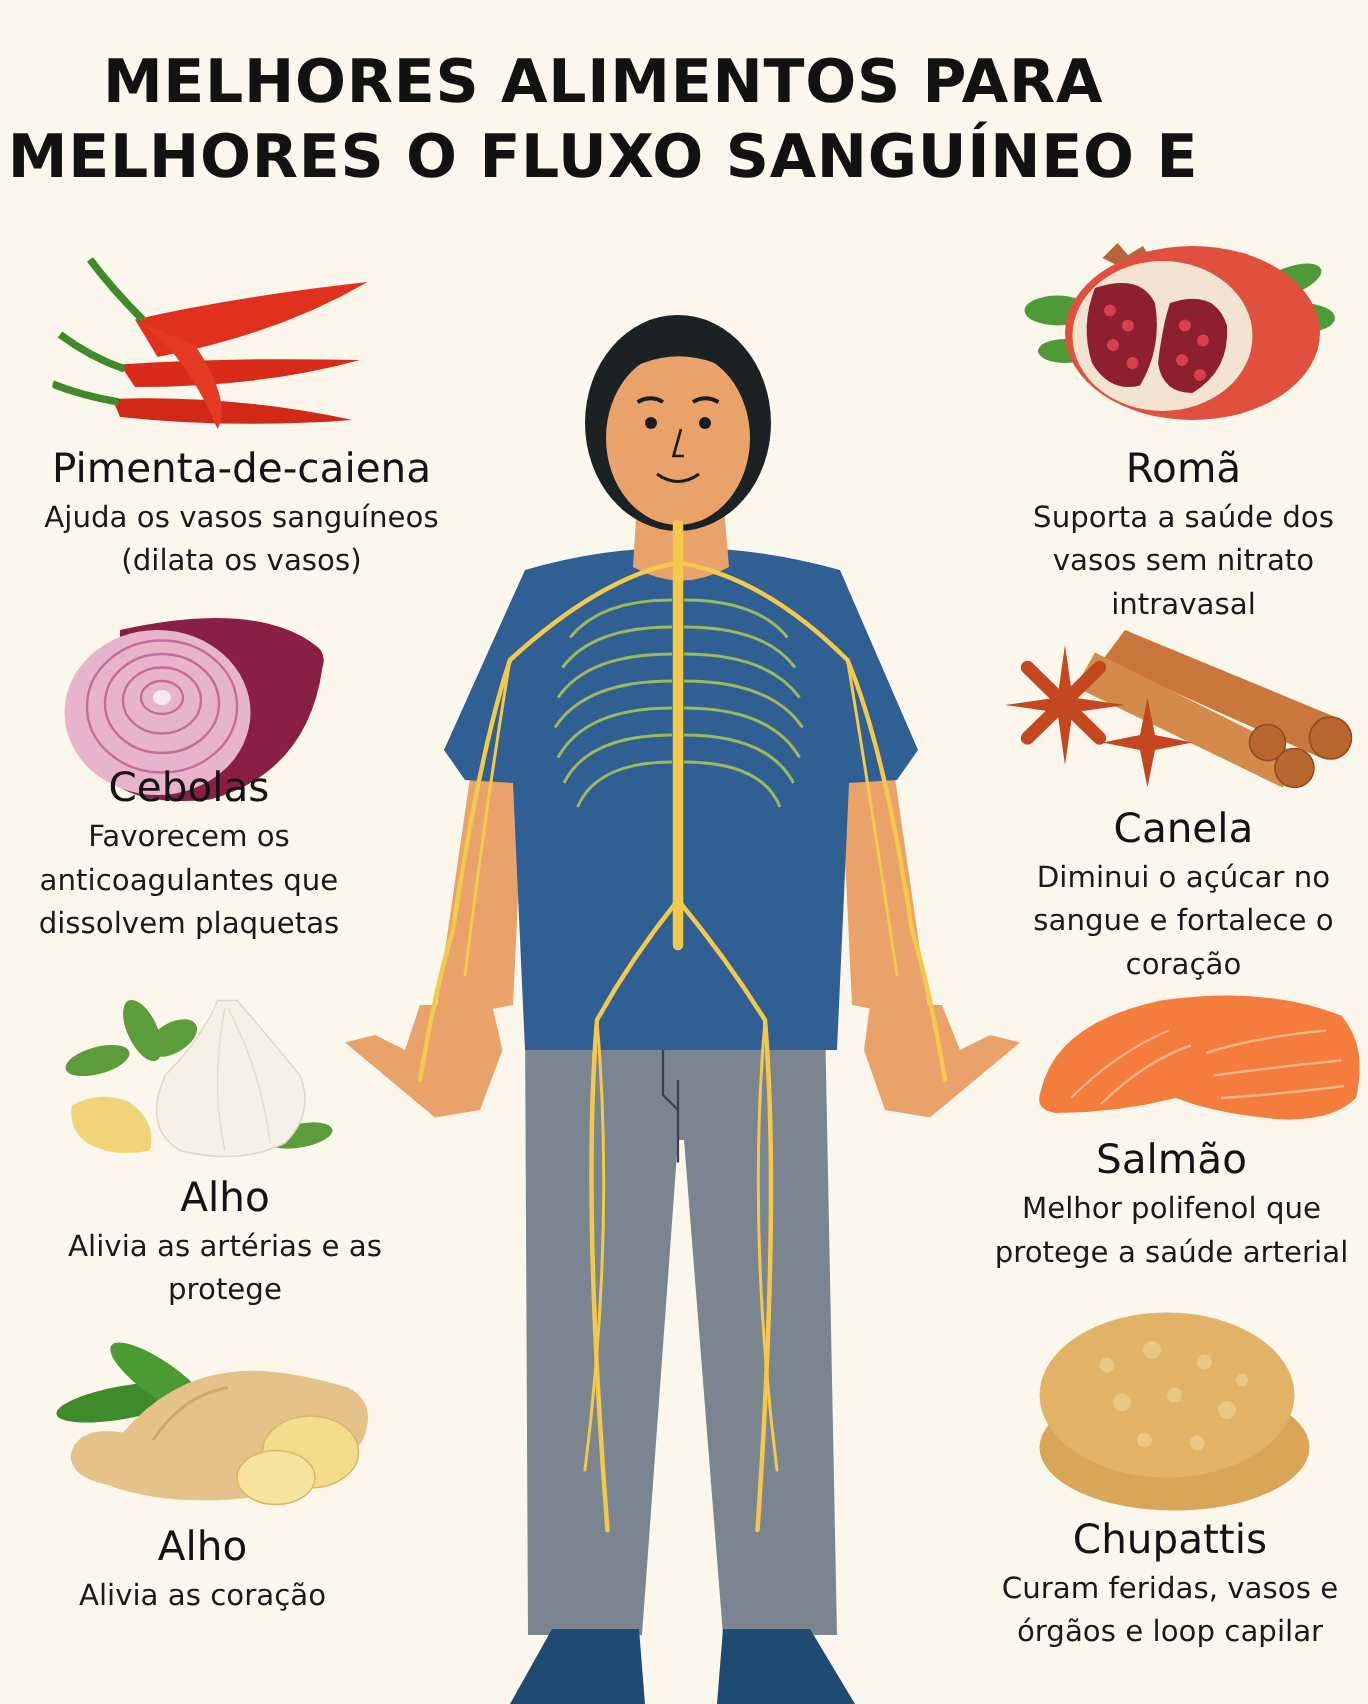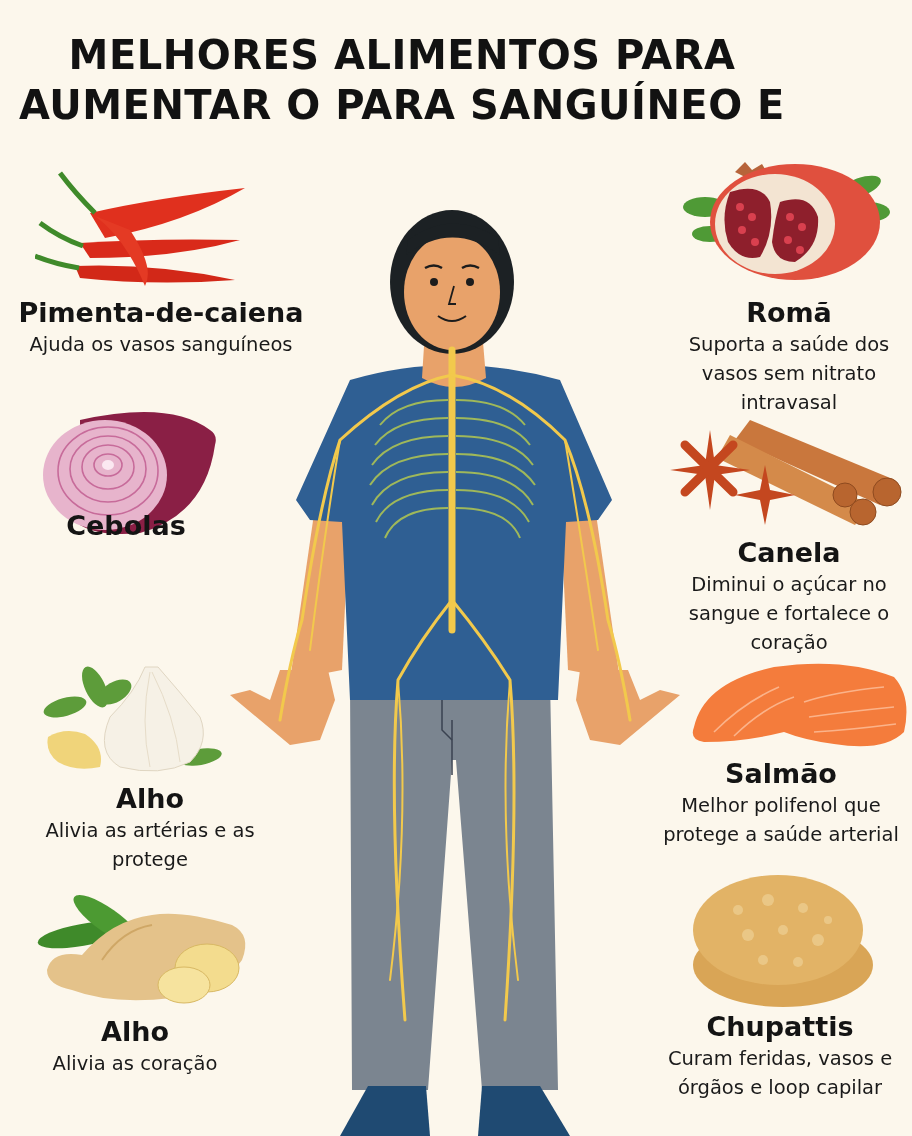--- a/index.html
+++ b/index.html
@@ -11,37 +11,37 @@
   }
   .title {
     position:absolute; left:0; top:30px; width:804px;
     text-align:center; font-family:"DejaVu Sans", sans-serif;
     font-weight:bold; font-size:40px; line-height:50px; letter-spacing:0.5px;
     color:#121212;
   }
   .title div { white-space:nowrap; }
   .food { position:absolute; text-align:center; }
   .food .name {
-    font-family:"DejaVu Sans", sans-serif; font-weight:bold;
+    font-family:"DejaVu Sans", sans-serif; font-weight:normal;
     font-size:27px; line-height:34px; color:#141414; white-space:nowrap;
   }
   .food .desc {
     font-family:"DejaVu Sans", sans-serif; font-size:19.5px; line-height:29px;
     color:#1a1a1a;
   }
   .food .desc div { white-space:nowrap;text-align:center; }
   .illus { position:absolute; }
   svg { display:block; }
 </style>
 </head>
 <body>
 
 <div class="title">
   <div>MELHORES ALIMENTOS PARA</div>
-  <div>AUMENTAR O PARA SANGUÍNEO E</div>
+  <div>MELHORES O FLUXO SANGUÍNEO E</div>
 </div>
 
 <div class="illus" style="left:220px; top:200px;">
 <svg width="470" height="936" viewBox="0 0 470 936">
 
   <path d="M130 480 L330 480 L338 890 L262 890 L236 560 L232 560 L208 890 L132 890 Z" fill="#7b8590"></path>
   <path d="M232 520 L232 575" stroke="#3a4250" stroke-width="1.5" fill="none"></path>
   <path d="M222 500 L222 530 L232 540" stroke="#3a4250" stroke-width="1.5" fill="none"></path>
 
   <path d="M148 886 L206 886 L210 936 L120 936 Z" fill="#1f4a72"></path>
@@ -106,38 +106,44 @@
   <path d="M60 48 Q90 70 110 118 Q120 100 95 62 Z" fill="#e43a24"></path>
   <path d="M25 5 Q40 25 60 45" stroke="#3f8a2a" stroke-width="5" fill="none"></path>
   <path d="M5 55 Q25 70 48 78" stroke="#3f8a2a" stroke-width="5" fill="none"></path>
   <path d="M0 88 Q20 96 44 100" stroke="#3f8a2a" stroke-width="5" fill="none"></path>
 </svg>
 </div>
 <div class="food" style="left:0px; top:296px; width:322px;">
   <div class="name">Pimenta-de-caiena</div>
   <div class="desc">
     <div>Ajuda os vasos sanguíneos</div>
+    <div>(dilata os vasos)</div>
   </div>
 </div>
 
 <div class="illus" style="left:40px; top:405px;">
 <svg width="180" height="130" viewBox="0 0 180 130">
   <path d="M40 15 Q130 -5 170 25 Q178 30 175 40 Q165 110 100 128 Q60 132 40 120 Z" fill="#8a1f45"></path>
   <ellipse cx="65" cy="70" rx="62" ry="55" fill="#e7b4cc"></ellipse>
   <g fill="none" stroke="#c76b9a" stroke-width="1.6">
     <ellipse cx="68" cy="66" rx="50" ry="44"></ellipse>
     <ellipse cx="68" cy="64" rx="38" ry="33"></ellipse>
     <ellipse cx="68" cy="62" rx="26" ry="22"></ellipse>
     <ellipse cx="68" cy="60" rx="14" ry="11"></ellipse>
   </g>
   <ellipse cx="68" cy="60" rx="6" ry="5" fill="#fbe8f1"></ellipse>
 </svg>
 </div>
 <div class="food" style="left:0px; top:509px; width:252px;">
   <div class="name">Cebolas</div>
+  <div class="desc">
+    <div>Favorecem os</div>
+    <div>anticoagulantes que</div>
+    <div>dissolvem plaquetas</div>
+  </div>
 </div>
 
 <div class="illus" style="left:40px; top:662px;">
 <svg width="185" height="115" viewBox="0 0 185 115">
   <ellipse cx="25" cy="45" rx="22" ry="9" fill="#5d9c3a" transform="rotate(-15 25 45)"></ellipse>
   <ellipse cx="55" cy="25" rx="10" ry="22" fill="#5d9c3a" transform="rotate(-25 55 25)"></ellipse>
   <ellipse cx="75" cy="30" rx="18" ry="10" fill="#5d9c3a" transform="rotate(-30 75 30)"></ellipse>
   <ellipse cx="160" cy="95" rx="22" ry="8" fill="#5d9c3a" transform="rotate(-10 160 95)"></ellipse>
   <path d="M105 5 Q95 30 70 55 Q55 90 80 105 Q120 115 150 100 Q170 80 160 55 Q140 30 118 5 Z" fill="#f6f1e6" stroke="#e0d6c2"></path>
   <path d="M110 10 Q100 60 110 105" stroke="#e6dcc8" fill="none"></path>

